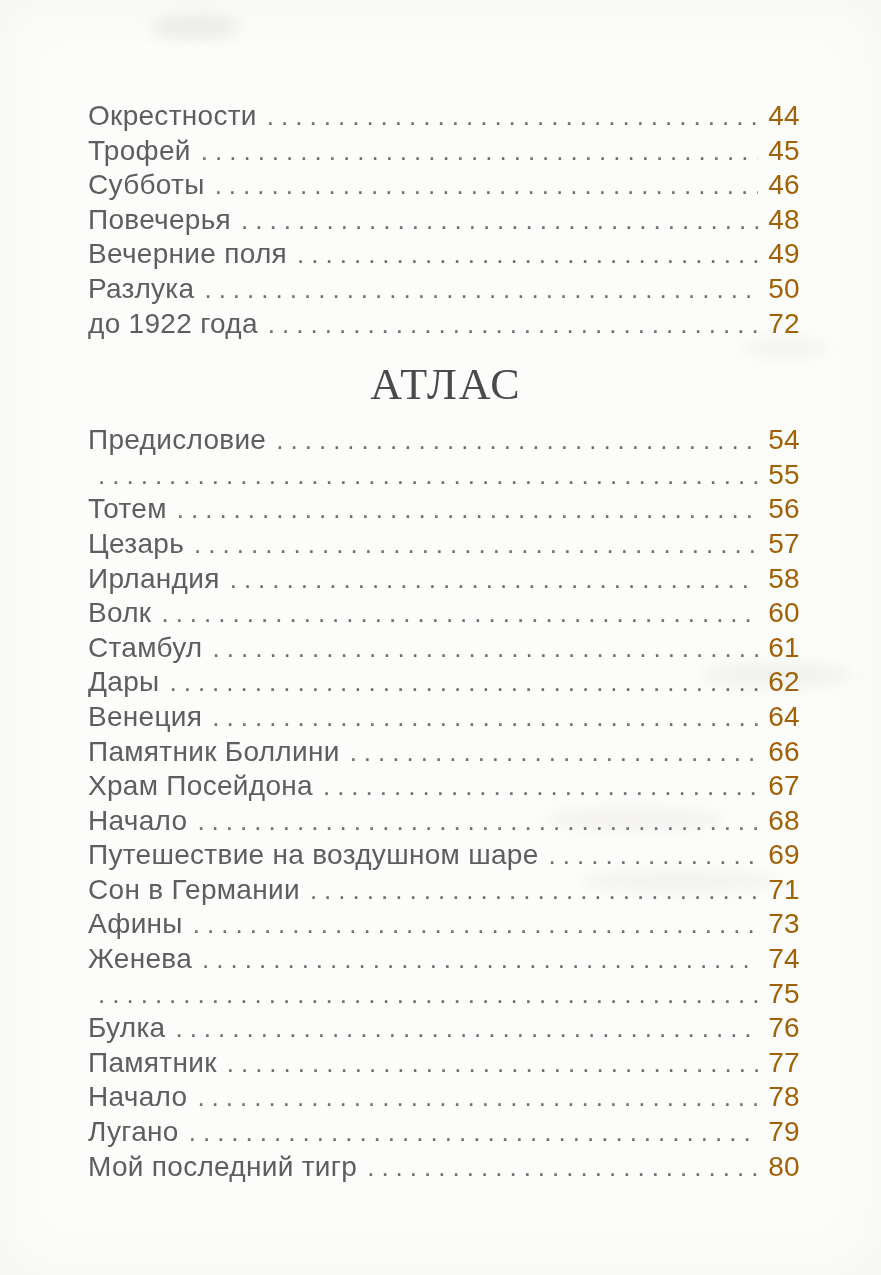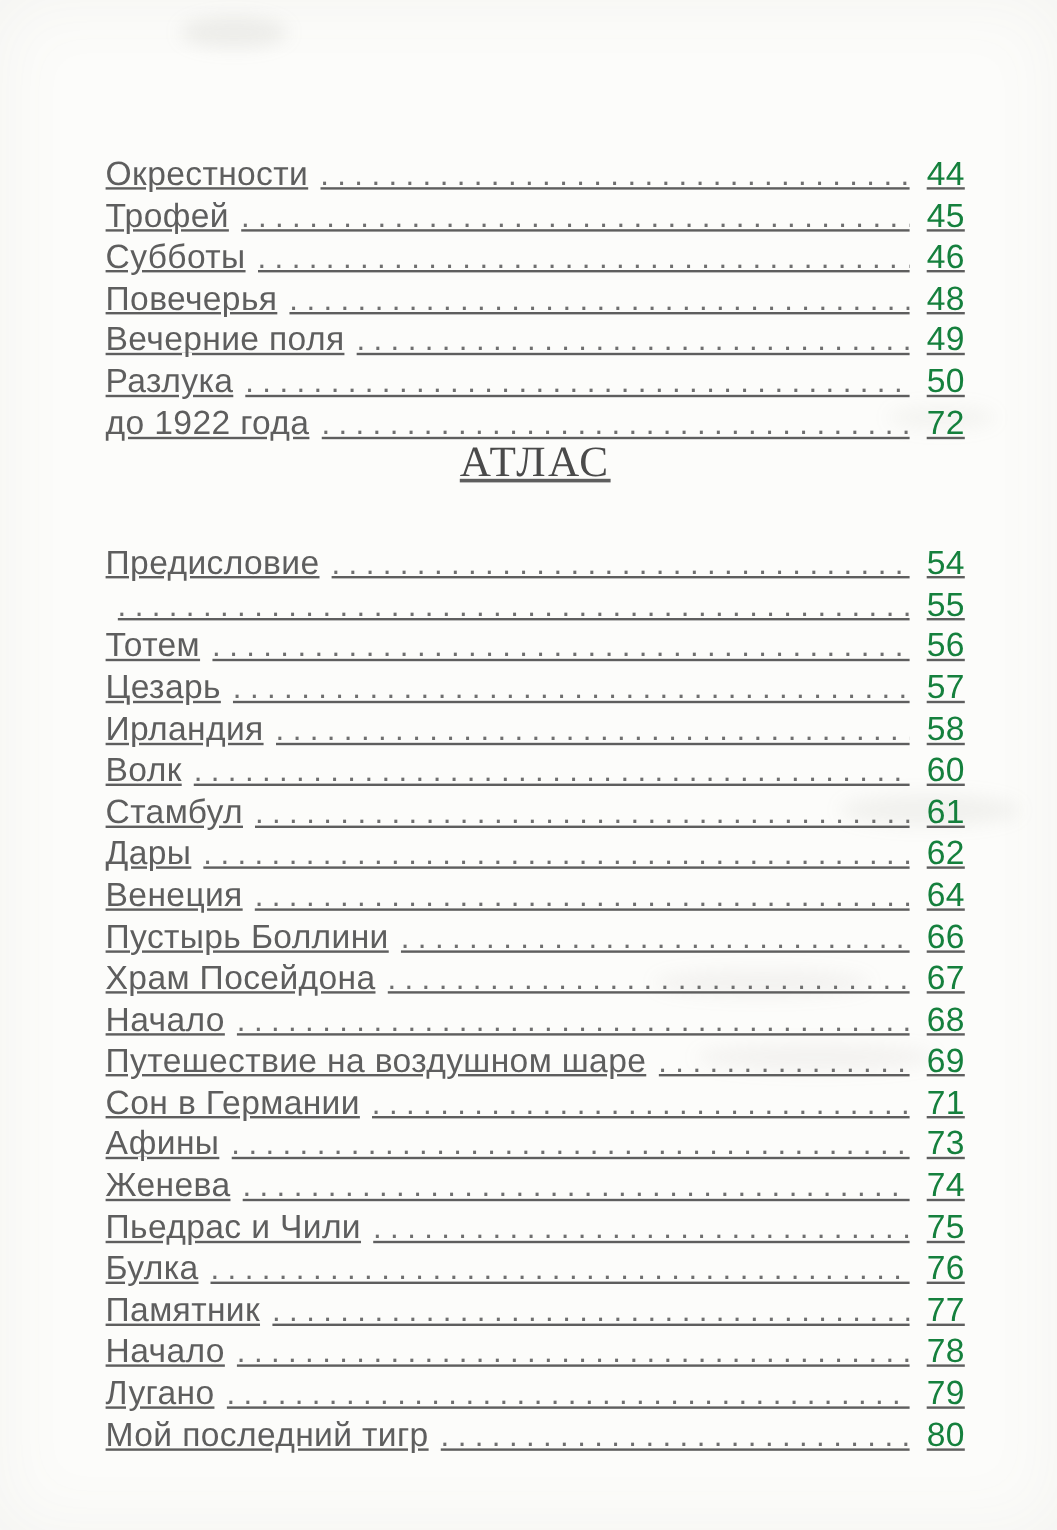--- a/index.html
+++ b/index.html
@@ -9,21 +9,20 @@
   }
   .page {
     position: relative;
     width: 881px;
     height: 1275px;
     background: #fcfcfa;
     box-shadow: inset 0 0 60px rgba(120,120,110,0.06);
     overflow: hidden;
     font-family: "Liberation Sans", "DejaVu Sans", sans-serif;
     color: #5e5e5e;
-    text-decoration: underline;
   }
   
   .smudge {
     position: absolute;
     border-radius: 50%;
     filter: blur(7px);
     pointer-events: none;
   }
   .s1 { left: 150px; top: 14px;  width: 90px;  height: 26px; background: rgba(150,148,142,0.13); }
   .s2 { left: 700px; top: 662px; width: 150px; height: 26px; background: rgba(150,148,142,0.10); }
@@ -36,21 +35,21 @@
     padding: 99px 77px 0 88px; 
   }
   .toc-section { margin: 0; }
   .section-heading {
     margin: 22px 0 16px 0;
     height: 44px;
     line-height: 44px;
     text-align: center;
     font-family: "Liberation Serif", "DejaVu Serif", serif;
     font-weight: normal;
-    font-size: 36px;
+    font-size: 44px;
     letter-spacing: 2px;
     color: #4a4a4a;
   }
   .toc-row {
     display: flex;
     align-items: baseline;
     height: 34.6px;
     line-height: 34.6px;
     font-size: 28px;
     letter-spacing: 0.3px;
@@ -66,23 +65,22 @@
     white-space: nowrap;
     margin: 0 6px 0 10px;
     letter-spacing: 7px;
     font-size: 26px;
     color: #6f6f6f;
     min-width: 0;
   }
   .pagenum {
     flex: 0 0 auto;
     min-width: 40px;
-    text-align: right;
-    color: #15803d;
-    margin-top: 29px;
+    text-align: center;
+    color: #a16207;
   }
 </style>
 </head>
 <body>
 
 <div class="page">
   <div class="smudge s1"></div>
   <div class="smudge s2"></div>
   <div class="smudge s3"></div>
   <div class="smudge s4"></div>
@@ -170,21 +168,21 @@
     <span class="title">Дары</span>
     <span class="dots" aria-hidden="true">..........................................................................................</span>
     <span class="pagenum">62</span>
   </div>
           <div class="toc-row">
     <span class="title">Венеция</span>
     <span class="dots" aria-hidden="true">..........................................................................................</span>
     <span class="pagenum">64</span>
   </div>
           <div class="toc-row">
-    <span class="title">Пустырь Боллини</span>
+    <span class="title">Памятник Боллини</span>
     <span class="dots" aria-hidden="true">..........................................................................................</span>
     <span class="pagenum">66</span>
   </div>
           <div class="toc-row">
     <span class="title">Храм Посейдона</span>
     <span class="dots" aria-hidden="true">..........................................................................................</span>
     <span class="pagenum">67</span>
   </div>
           <div class="toc-row">
     <span class="title">Начало</span>
@@ -205,21 +203,20 @@
     <span class="title">Афины</span>
     <span class="dots" aria-hidden="true">..........................................................................................</span>
     <span class="pagenum">73</span>
   </div>
           <div class="toc-row">
     <span class="title">Женева</span>
     <span class="dots" aria-hidden="true">..........................................................................................</span>
     <span class="pagenum">74</span>
   </div>
           <div class="toc-row">
-    <span class="title">Пьедрас и Чили</span>
     <span class="dots" aria-hidden="true">..........................................................................................</span>
     <span class="pagenum">75</span>
   </div>
           <div class="toc-row">
     <span class="title">Булка</span>
     <span class="dots" aria-hidden="true">..........................................................................................</span>
     <span class="pagenum">76</span>
   </div>
           <div class="toc-row">
     <span class="title">Памятник</span>

